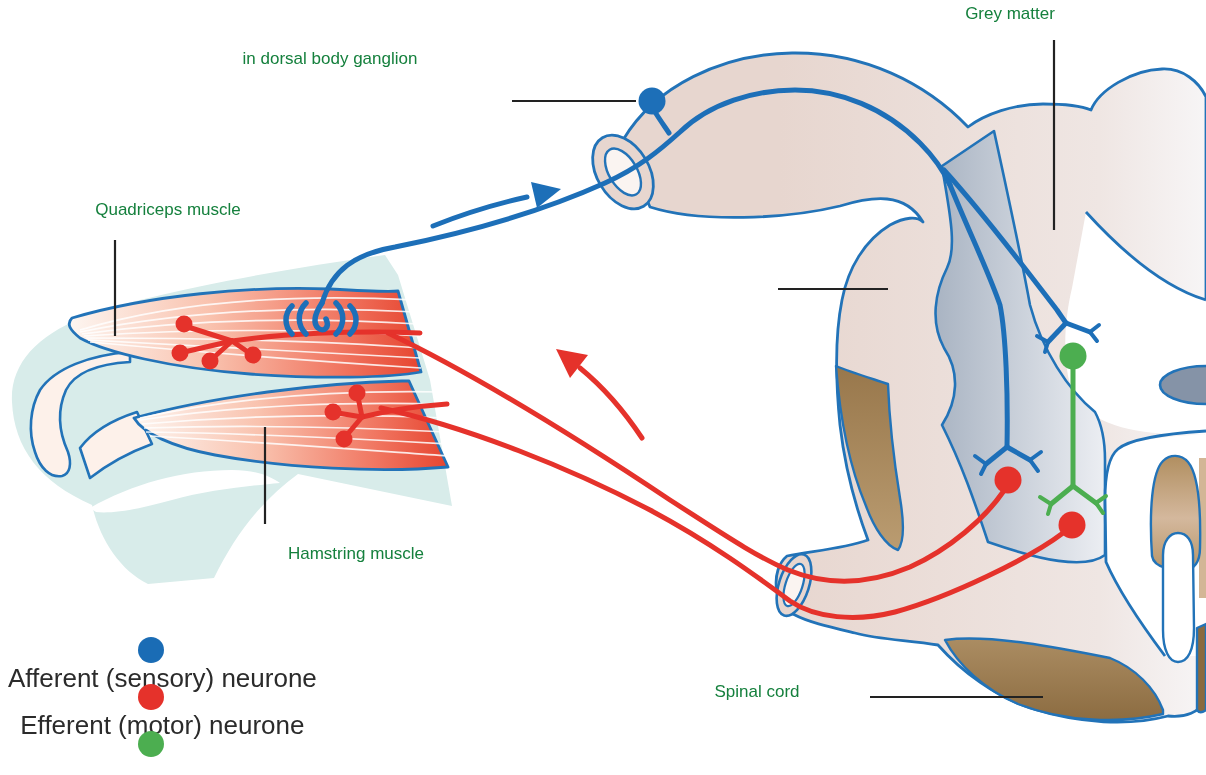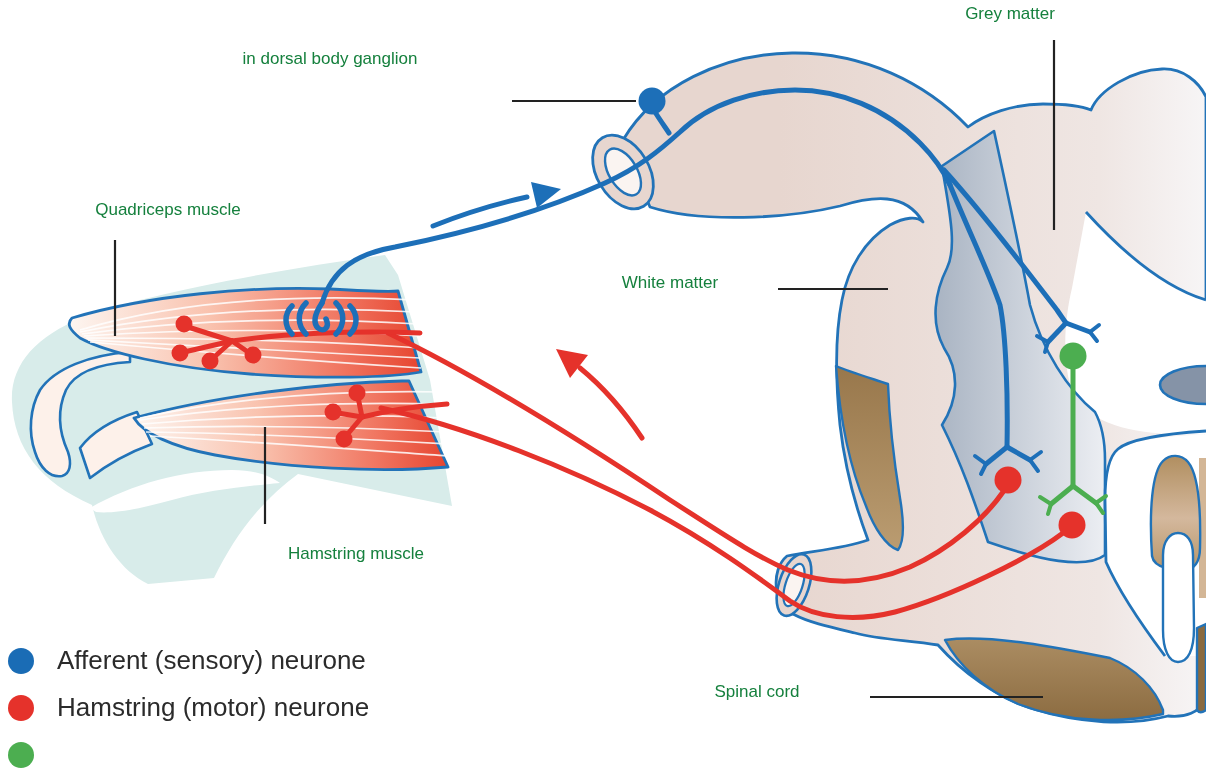--- a/index.html
+++ b/index.html
@@ -3,21 +3,21 @@
 <meta charset="utf-8">
 <title>Reflex arc</title>
 <style>
   html,body{margin:0;padding:0;background:#ffffff;}
   #stage{position:relative;width:1206px;height:775px;overflow:hidden;
          font-family:"Liberation Sans","DejaVu Sans",sans-serif;background:#fff;}
   #art{position:absolute;left:0;top:0;width:1206px;height:775px;}
   .lbl{position:absolute;color:#15803d;font-size:17px;line-height:1.45;white-space:nowrap;}
   .lbl.center{transform:translateX(-50%);text-align:center;}
   #legend{position:absolute;left:8px;top:637px;}
-  .legend-row{display:flex;align-items:center;height:47px;}
+  .legend-row{display:flex;align-items:center;height:47px;flex-direction:column;}
   .legend-dot{width:26px;height:26px;border-radius:50%;margin-right:23px;flex:0 0 auto;}
   .legend-label{color:#2b2b2b;font-size:26px;}
 </style>
 </head>
 <body>
 
 <div id="stage">
 
   <svg id="art" viewBox="0 0 1206 775" aria-hidden="true">
     <defs>
@@ -235,30 +235,29 @@
       <line x1="265" y1="427" x2="265" y2="524"></line>
       <line x1="870" y1="697" x2="1043" y2="697"></line>
     </g>
   </svg>
 
   <div class="lbl center" style="left:1010px;top:2px;">Grey matter</div>
   <div class="lbl center" style="left:330px;top:47px;">
     <div>in dorsal body ganglion</div>
   </div>
   <div class="lbl center" style="left:156px;top:198px;margin-left:12px;">Quadriceps muscle</div>
-  <div class="lbl center" style="left:670px;top:271px;">White matter</div>
   <div class="lbl center" style="left:356px;top:542px;">Hamstring muscle</div>
   <div class="lbl center" style="left:757px;top:680px;">Spinal cord</div>
 
   <div id="legend">
     <div class="legend-row">
       <span class="legend-dot" style="background: rgb(26, 108, 181);"></span>
       <span class="legend-label">Afferent (sensory) neurone</span>
     </div>
     <div class="legend-row">
       <span class="legend-dot" style="background: rgb(229, 50, 43);"></span>
-      <span class="legend-label">Hamstring (motor) neurone</span>
+      <span class="legend-label">Efferent (motor) neurone</span>
     </div>
     <div class="legend-row">
       <span class="legend-dot" style="background: rgb(76, 174, 80);"></span>
     </div>
   </div>
 </div>
 
 </body></html>

